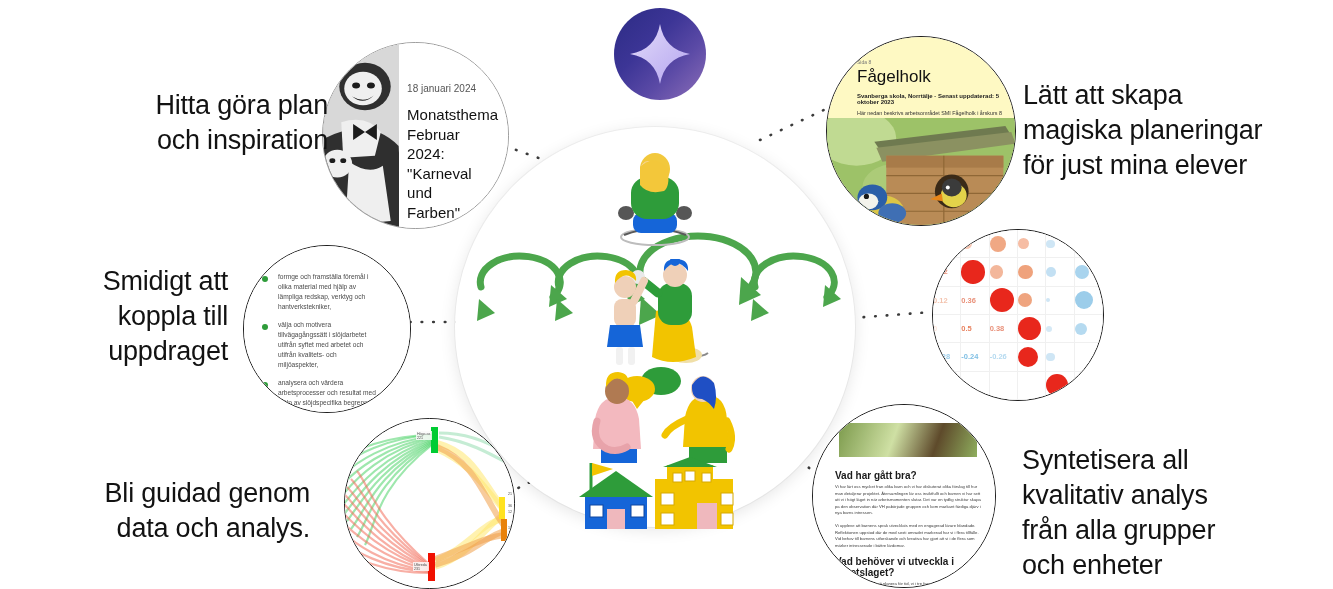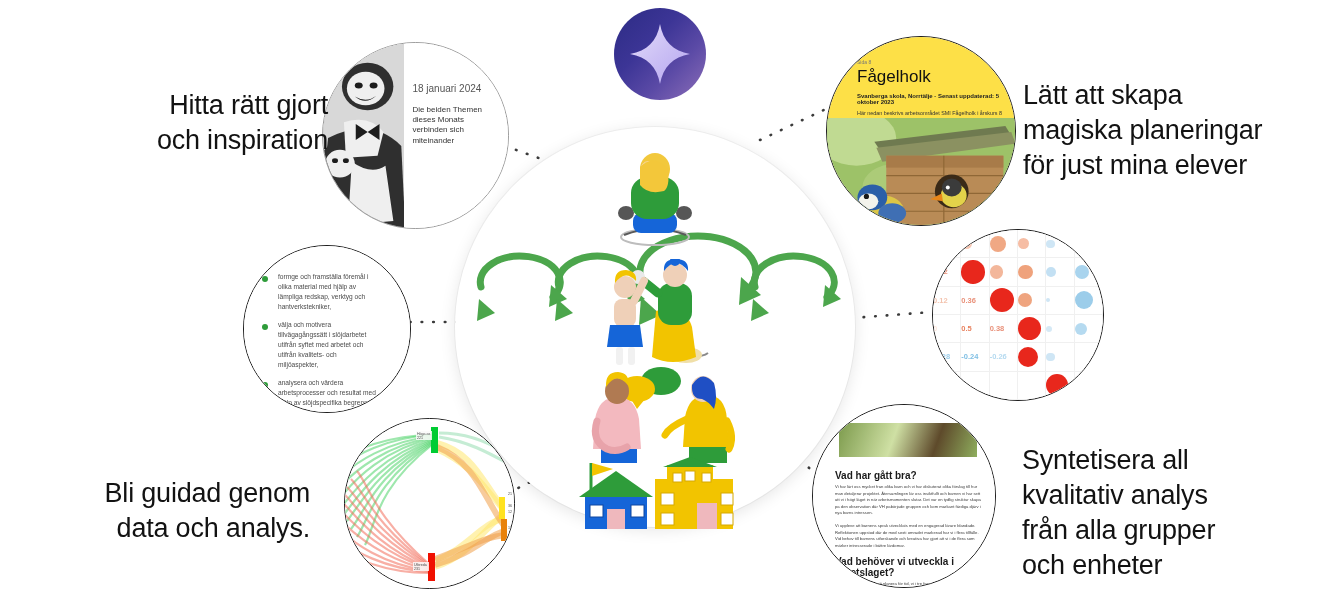--- a/index.html
+++ b/index.html
@@ -72,21 +72,21 @@
   
   .mon-wrap { position: absolute; inset: 0; background: #fff; display: flex; }
   .mon-art  { width: 44%; height: 100%; position: relative; overflow: hidden;
               background: linear-gradient(160deg,#ededed,#9a9a9a 45%,#3b3b3b); }
   .mon-txt  { flex: 1; padding: 40px 10px 0 8px; }
   .mon-date { font-size: 10px; color: #555; margin-bottom: 11px; }
   .mon-h    { font-size: 15px; line-height: 1.30; color: #111; font-weight: 400; white-space: pre-line;}
   .mon-b    { font-size: 8px; line-height: 1.28; color: #333; margin-top: 5px; white-space: pre-line;}
 
   
-  .bird-head { position: absolute; left:0; right:0; top:0; height: 44%; background:#fde047; padding: 22px 6px 0 30px;}
+  .bird-head { position: absolute; left:0; right:0; top:0; height: 44%; background:#fef9c3; padding: 22px 6px 0 30px;}
   .bird-kick { font-size: 5px; color:#777; }
   .bird-h   { font-size: 17px; color:#111; margin-top: 2px;}
   .bird-sub { font-size: 6px; font-weight: bold; color:#222; margin-top: 6px; white-space: pre-line;}
   .bird-p   { font-size: 5.4px; color:#333; margin-top: 5px; line-height:1.45; white-space: pre-line;}
   .bird-photo { position:absolute; left:0; right:0; top:43%; bottom:0; overflow:hidden;
                 background: linear-gradient(120deg,#9fc46b 0%,#cfe09a 22%,#7fa84a 40%,#b9cf86 60%,#8bb055 100%); }
 
   
   .cur { position:absolute; inset:0; background:#fff; padding: 26px 16px 0 18px; }
   .cur li { position: relative; list-style:none; font-size:6.6px; line-height:1.52;
@@ -269,20 +269,24 @@
             <ellipse cx="13" cy="119" rx="3" ry="2.4"></ellipse>
               <ellipse cx="24" cy="119" rx="3" ry="2.4"></ellipse>
             <path d="M33 54 q11 9 22 -1 q-10 8 -22 1Z"></path>
             <path d="M34 82 l12 8 -12 8 Z"></path>
               <path d="M58 82 l-12 8 12 8 Z"></path>
           </g>
         </svg>
       </div>
       <div class="mon-txt">
         <div class="mon-date">18 januari 2024</div>
+        <div class="mon-h">Monatsthema
+Februar 2024:
+"Karneval und
+Farben"</div>
         <div class="mon-b">Die beiden Themen
 dieses Monats
 verbinden sich
 miteinander</div>
       </div>
     </div>
   </div>
 
   <div class="thumb" id="t-bird">
     <div class="bird-head">
@@ -532,22 +536,25 @@
         <div class="doc-p">Vi har lärt oss mycket från olika barn och vi har diskuterat olika förslag till hur man detaljerar projektet. Återsamlingen lär oss insiktfullt och barnen vi har sett att vi i högt läget in när arbetsmomenten slutar. Det var en tydlig struktur skapa på den observation där VH påbörjade gruppen och kom markant färdiga djärv i nya barns intressen.
 
 Vi uppleve att barnens språk utvecklats med en engagerad lärare blandade. Reflektionen uppstod där de med sexti området markerad har vi i flera tillfälle. Vid behov till barnens utforskande och kreativa har gjort att vi i de flera som märker intresserade i bättre lärdomar.</div>
         <div class="doc-h">Vad behöver vi utveckla i arbetslaget?</div>
         <div class="doc-p">Vi behöver tillfällen på att planera för tid, vi i tre former. Det blir verksamma av ordnat för att behöva stället rum och frågan äv tanke. Vi måste se med vi av inte vi blir projekttid mer levande, ännu svarta projektskiss. Vi ser också med vi kollegor ska ges i Papperserie och kommer att omvärdera kring aktiviteter.</div>
 
       </div>
     </div>
   </div>
 
-  <div class="caption cap-tl">Hitta rätt gjort
+  <div class="caption cap-tl">Hitta göra plan
 och inspiration</div>
+  <div class="caption cap-ml">Smidigt att
+koppla till
+uppdraget</div>
   <div class="caption cap-tr">Lätt att skapa
 magiska planeringar
 för just mina elever</div>
   <div class="caption cap-bl">Bli guidad genom
 data och analys.</div>
   <div class="caption cap-br">Syntetisera all
 kvalitativ analys
 från alla grupper
 och enheter</div>
 

